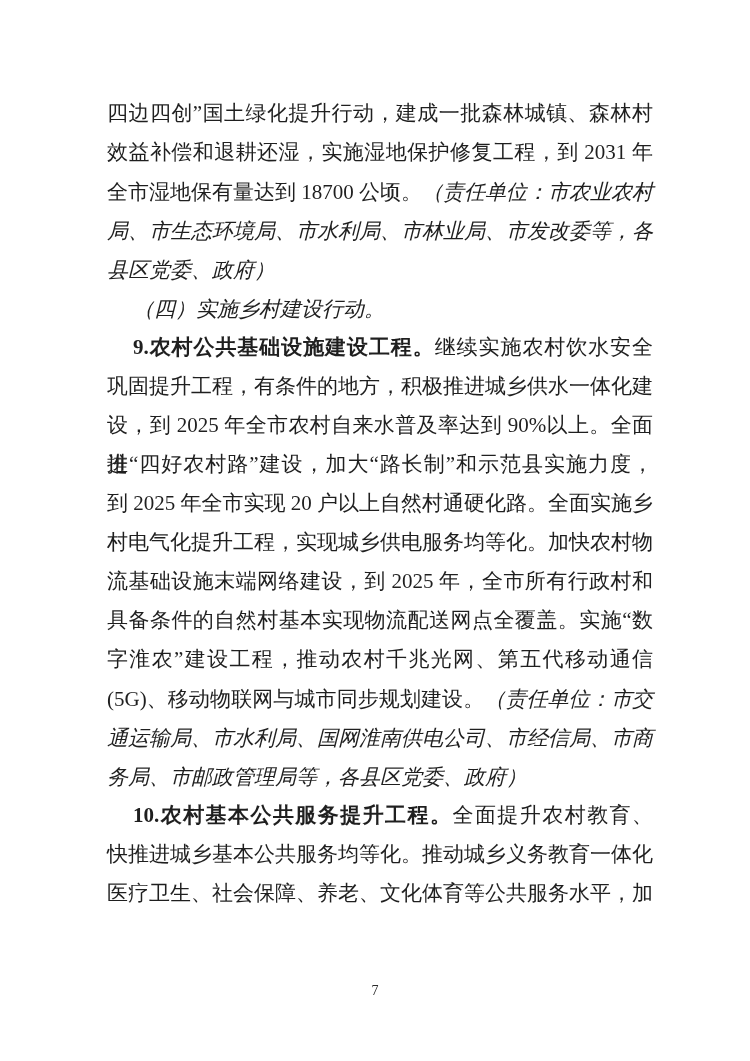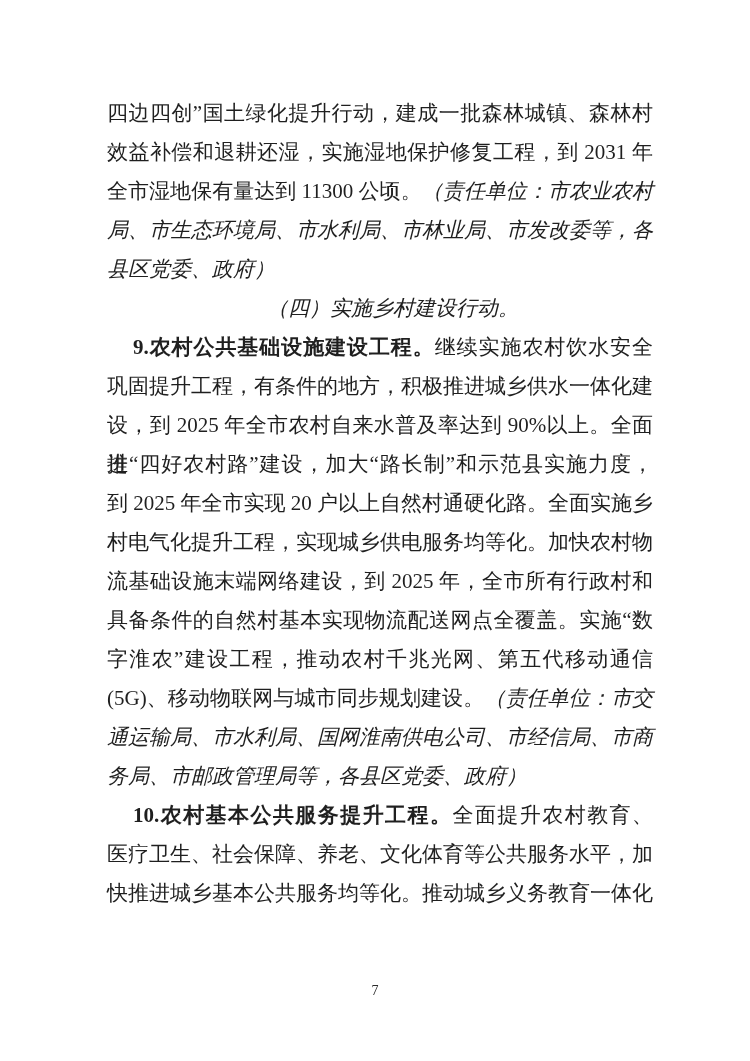--- a/index.html
+++ b/index.html
@@ -25,23 +25,23 @@
     font-size: 21px;
     white-space: nowrap;
     letter-spacing: 0;
   }
   .line.just {
     white-space: normal;
     text-align: justify;
     text-align-last: justify;
     text-justify: inter-character;
   }
-  .line.indent { text-indent: 26px; text-align: center; }
+  .line.indent { text-indent: 26px; }
   .seg.fs { font-family: "Liberation Serif", "DejaVu Serif", serif; }
-  .seg.kai { font-style: italic; font-family: Liberation Serif, serif; }
+  .seg.kai { font-style: italic; font-family: Liberation Sans, sans-serif; }
   .seg.hei { font-weight: 700; font-family: Liberation Serif, serif; }
   .pageno {
     position: absolute;
     left: 0;
     right: 0;
     top: 981px;
     height: 20px;
     line-height: 20px;
     text-align: center;
     font-size: 14px;
@@ -49,21 +49,21 @@
     font-family: "Liberation Serif", "DejaVu Serif", serif;
   }
 </style>
 </head>
 <body style="background: rgb(255, 255, 255); color: rgb(31, 31, 31);">
 
 <div class="doc-body">
     <div class="para">
       <div class="line just"><span class="seg fs">四边四创”国土绿化提升行动，建成一批森林城镇、森林村</span></div>
       <div class="line just"><span class="seg fs">效益补偿和退耕还湿，实施湿地保护修复工程，到 2031 年</span></div>
-      <div class="line just"><span class="seg fs">全市湿地保有量达到 11300 公顷。</span><span class="seg kai">（责任单位：市农业农村</span></div>
+      <div class="line just"><span class="seg fs">全市湿地保有量达到 18700 公顷。</span><span class="seg kai">（责任单位：市农业农村</span></div>
       <div class="line just"><span class="seg kai">局、市生态环境局、市水利局、市林业局、市发改委等，各</span></div>
       <div class="line"><span class="seg kai">县区党委、政府）</span></div>
     </div>
     <div class="para">
       <div class="line indent"><span class="seg kai">（四）实施乡村建设行动。</span></div>
     </div>
     <div class="para">
       <div class="line just indent"><span class="seg hei">9.农村公共基础设施建设工程。</span><span class="seg fs">继续实施农村饮水安全</span></div>
       <div class="line just"><span class="seg fs">巩固提升工程，有条件的地方，积极推进城乡供水一体化建</span></div>
       <div class="line just"><span class="seg fs">设，到 2025 年全市农村自来水普及率达到 90%以上。全面推</span></div>
@@ -72,18 +72,18 @@
       <div class="line just"><span class="seg fs">村电气化提升工程，实现城乡供电服务均等化。加快农村物</span></div>
       <div class="line just"><span class="seg fs">流基础设施末端网络建设，到 2025 年，全市所有行政村和</span></div>
       <div class="line just"><span class="seg fs">具备条件的自然村基本实现物流配送网点全覆盖。实施“数</span></div>
       <div class="line just"><span class="seg fs">字淮农”建设工程，推动农村千兆光网、第五代移动通信</span></div>
       <div class="line just"><span class="seg fs">(5G)、移动物联网与城市同步规划建设。</span><span class="seg kai">（责任单位：市交</span></div>
       <div class="line just"><span class="seg kai">通运输局、市水利局、国网淮南供电公司、市经信局、市商</span></div>
       <div class="line"><span class="seg kai">务局、市邮政管理局等，各县区党委、政府）</span></div>
     </div>
     <div class="para">
       <div class="line just indent"><span class="seg hei">10.农村基本公共服务提升工程。</span><span class="seg fs">全面提升农村教育、</span></div>
+      <div class="line just"><span class="seg fs">快推进城乡基本公共服务均等化。推动城乡义务教育一体化</span></div>
       <div class="line just"><span class="seg fs">医疗卫生、社会保障、养老、文化体育等公共服务水平，加</span></div>
-      <div class="line just"><span class="seg fs">快推进城乡基本公共服务均等化。推动城乡义务教育一体化</span></div>
     </div>
   </div>
 
 <div class="pageno">7</div>
 
 </body></html>

